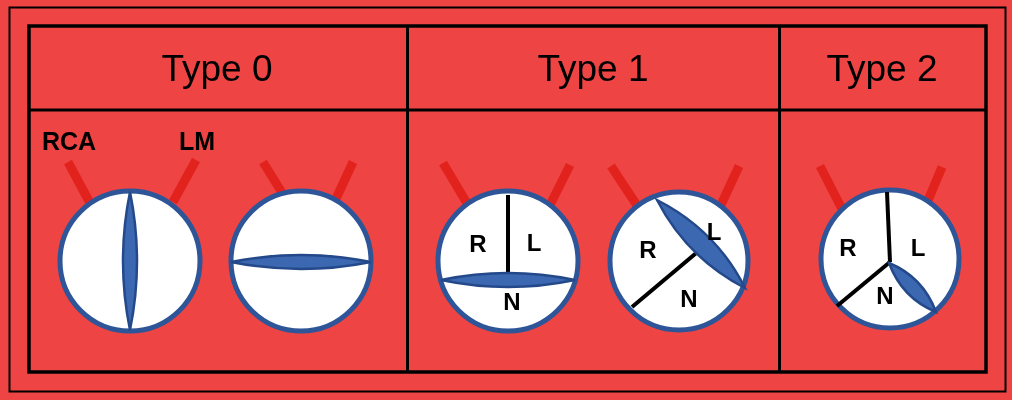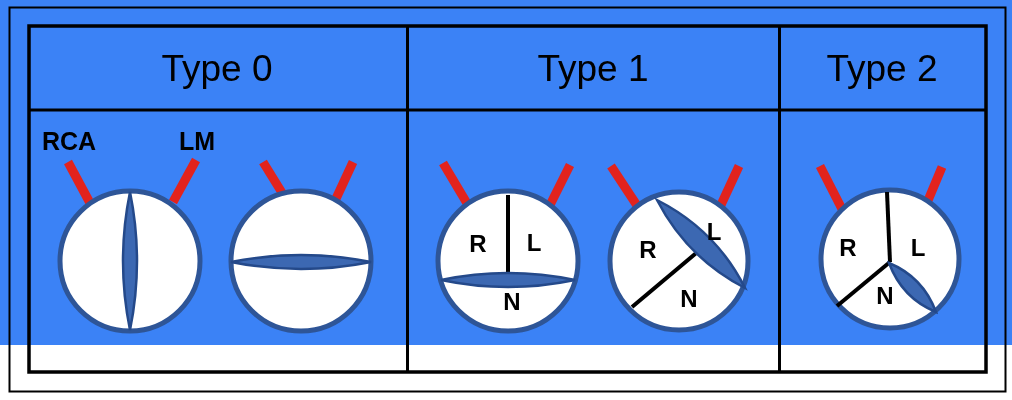--- a/index.html
+++ b/index.html
@@ -9,22 +9,22 @@
   }
   body {
     width: 1012px;
     height: 400px;
     overflow: hidden;
     font-family: "Liberation Sans", sans-serif;
   }
   .figure-wrap {
     position: relative;
     width: 1012px;
-    height: 345px;
-    background: #3b82f6;
+    height: 400px;
+    background: #ef4444;
   }
   svg text {
     fill: #000000;
     font-family: "Liberation Sans", sans-serif;
   }
   .hdr-label {
     font-size: 37px;
     font-weight: 400;
     text-anchor: middle;
   }

